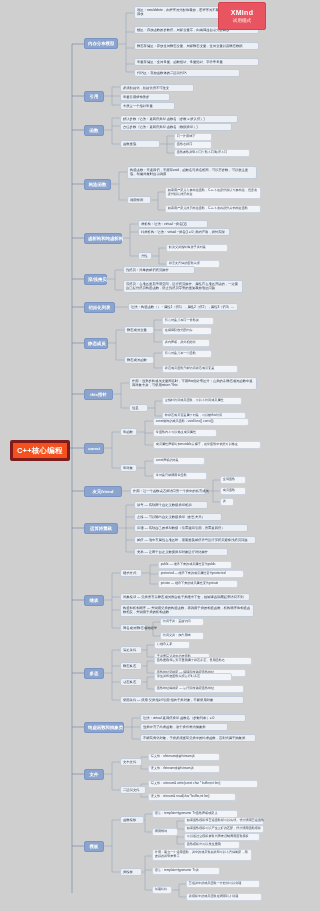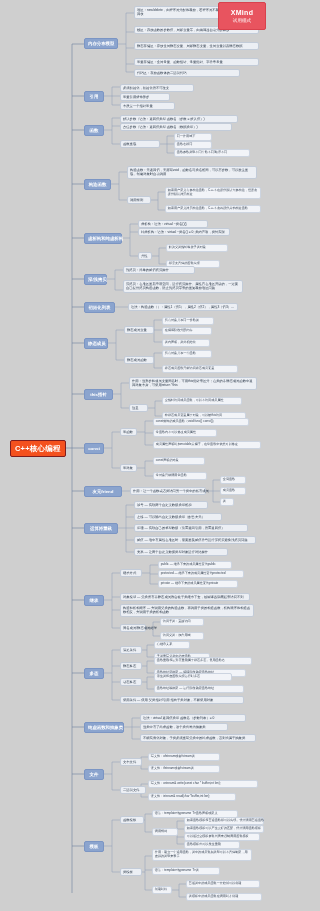--- a/index.html
+++ b/index.html
@@ -12,21 +12,21 @@
   }
   #map{position:relative;width:269px;height:911px;}
   svg.wires{position:absolute;left:0;top:0;width:269px;height:911px;pointer-events:none;}
 
   .node{position:absolute;box-sizing:border-box;}
 
   .root{
     background:#f4511e;
     color:#ffffff;
     font-weight:bold;
-    border:1px solid #7f1d1d;
+    border:3px solid #7f1d1d;
     border-radius:2px;
     text-align:center;
     font-size:7.5px;
     line-height:9px;
     padding:3px 4px;
     letter-spacing:.2px;
     white-space:nowrap;
   }
   .b1{
     background:#8ba4ce;

